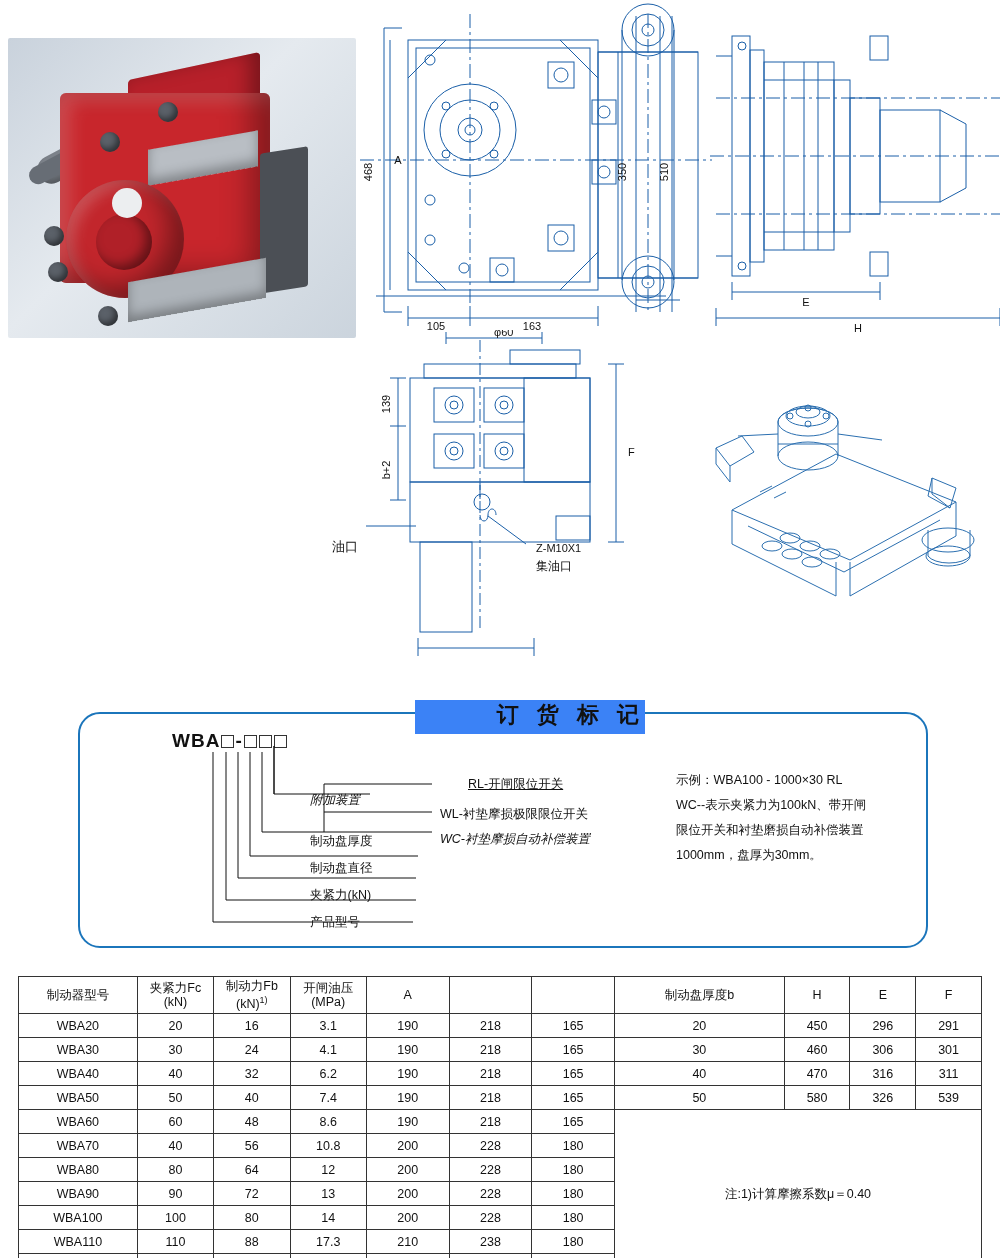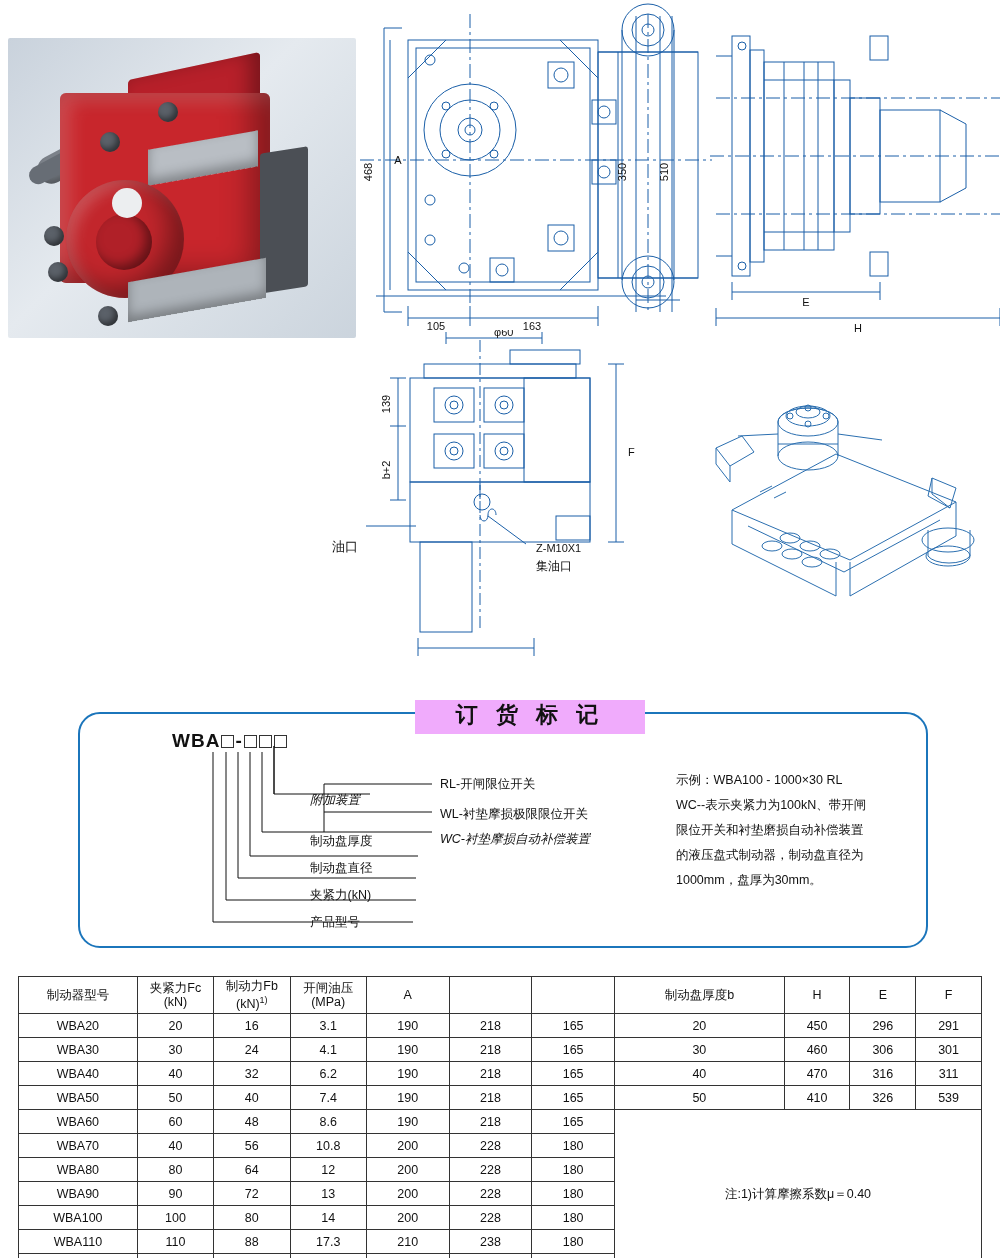--- a/index.html
+++ b/index.html
@@ -41,21 +41,21 @@
   
   .drawing{position:absolute;left:360px;top:0;width:640px;height:660px;}
   .dwg-bottom{position:absolute;left:360px;top:330px;width:640px;height:330px;}
 
   
   .order-box{
     position:absolute;left:78px;top:712px;width:846px;height:232px;
     border:2px solid #1b75bb;border-radius:22px;
   }
   .order-title{
-    position:absolute;left:415px;top:700px;width:230px;height:34px;background:#f0abfc;text-align:center;
+    position:absolute;left:415px;top:700px;width:230px;height:34px;background:#3b82f6;text-align:right;
     font-size:22px;font-weight:bold;letter-spacing:6px;color:#111;
   }
   .order-code{
     position:absolute;left:172px;top:730px;font-size:19px;font-weight:bold;letter-spacing:1px;
   }
   .sq{display:inline-block;width:11px;height:11px;border:1px solid #333;margin:0 1px;vertical-align:middle;}
   .leg{position:absolute;font-size:12.5px;color:#111;white-space:nowrap;}
   .example{position:absolute;left:676px;top:768px;width:250px;font-size:12.5px;line-height:25px;color:#111;}
 
   
@@ -284,29 +284,28 @@
       <path d="M330 72 h24 M330 100 h24 M330 120 h24"></path>
     </g>
   </svg>
 
   <div class="leg" style="left:310px;top:792px;font-style:italic;">附加装置</div>
   <div class="leg" style="left:310px;top:833px;">制动盘厚度</div>
   <div class="leg" style="left:310px;top:860px;">制动盘直径</div>
   <div class="leg" style="left:310px;top:887px;">夹紧力(kN)</div>
   <div class="leg" style="left:310px;top:914px;">产品型号</div>
 
-  <div class="leg" style="left:440px;top:776px;">RL-开闸限位开关</div>
+  <div class="leg" style="left:468px;top:776px;text-decoration:underline;">RL-开闸限位开关</div>
   <div class="leg" style="left:440px;top:806px;">WL-衬垫摩损极限限位开关</div>
   <div class="leg" style="left:440px;top:831px;font-style:italic;">WC-衬垫摩损自动补偿装置</div>
 
   <div class="example">
     <div>示例：WBA100 - 1000×30  RL</div>
     <div>WC--表示夹紧力为100kN、带开闸</div>
     <div>限位开关和衬垫磨损自动补偿装置</div>
-    <div>的液压盘式制动器，制动盘直径为</div>
     <div>1000mm，盘厚为30mm。</div>
   </div>
 
   <table class="spec">
     <colgroup>
       <col style="width:112px">
         <col style="width:72px">
         <col style="width:72px">
         <col style="width:72px">
       <col style="width:78px">
@@ -383,21 +382,21 @@
       </tr>
       <tr>
         <td>WBA50</td>
         <td>50</td>
         <td>40</td>
         <td>7.4</td>
         <td>190</td>
         <td>218</td>
         <td>165</td>
         <td>50</td>
-        <td>410</td>
+        <td>580</td>
         <td>326</td>
         <td>539</td>
       </tr>
       <tr>
         <td>WBA60</td>
         <td>60</td>
         <td>48</td>
         <td>8.6</td>
         <td>190</td>
         <td>218</td>

